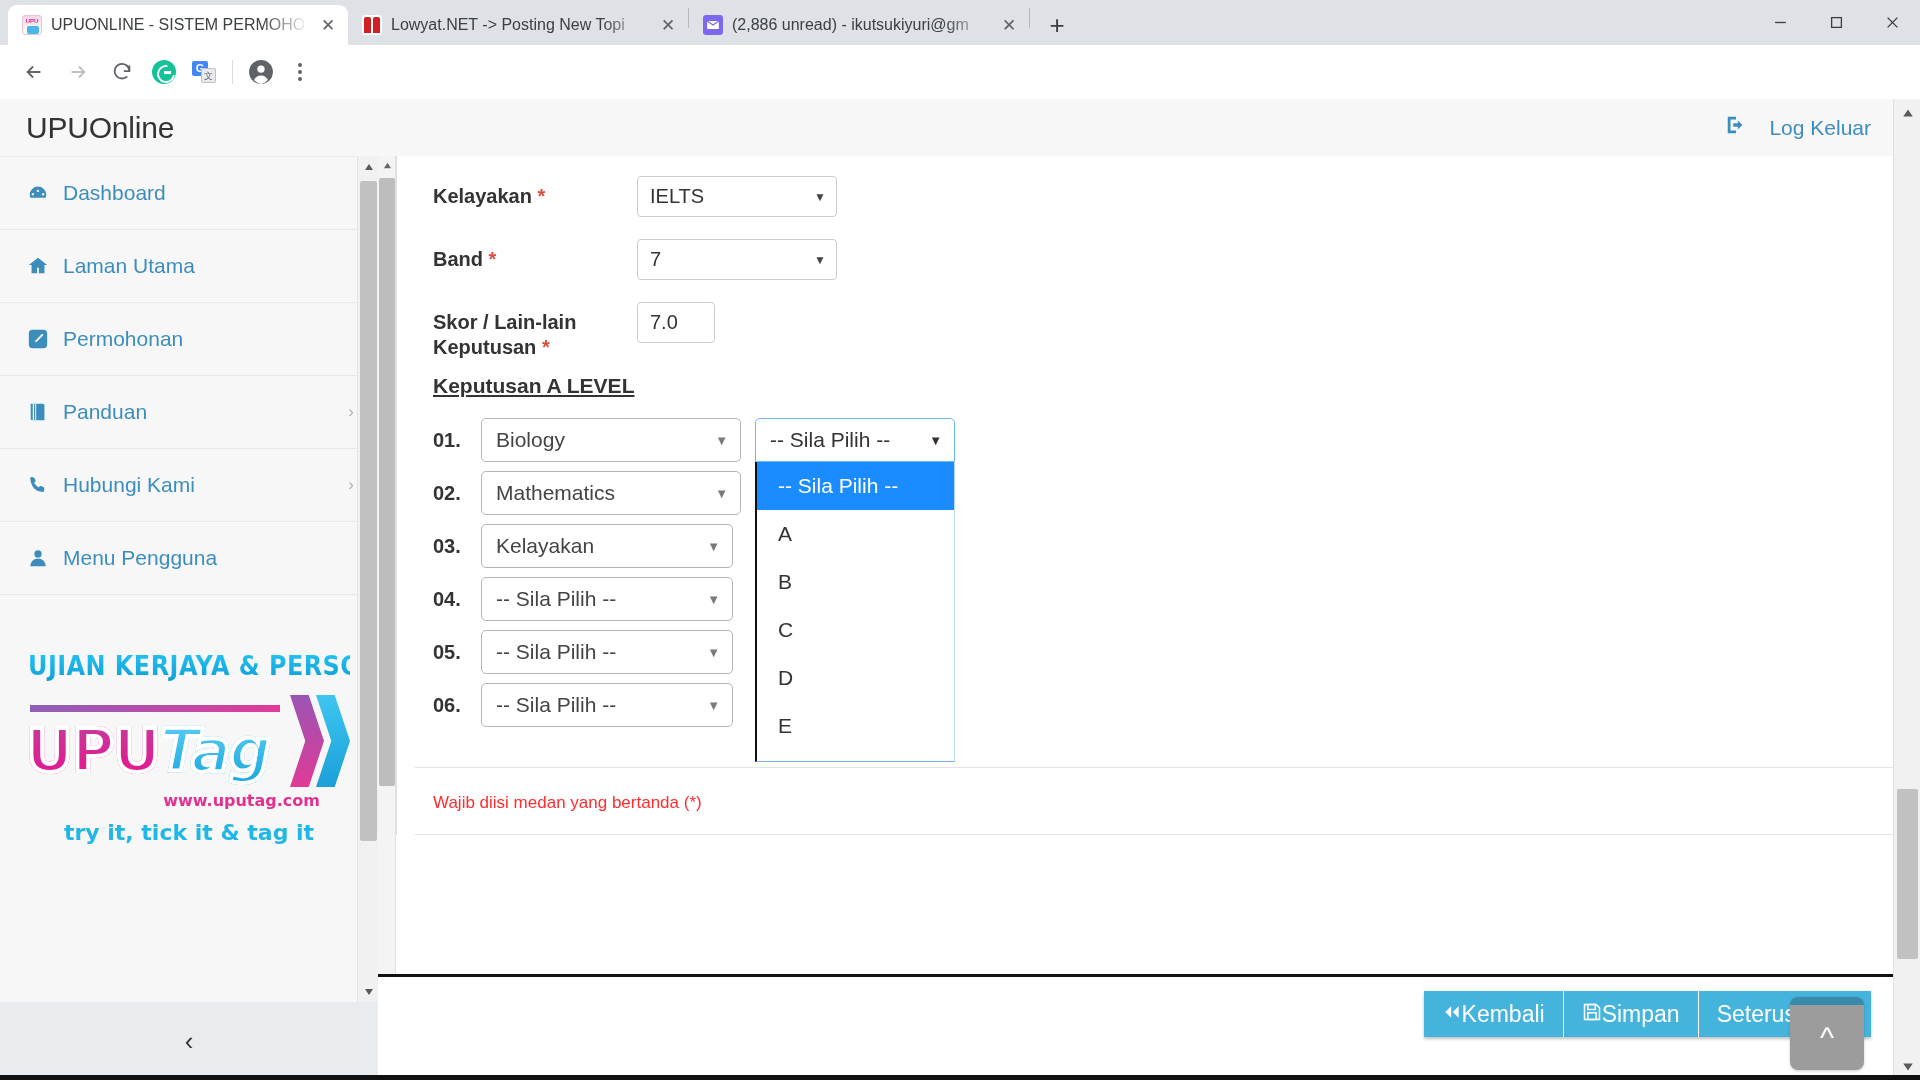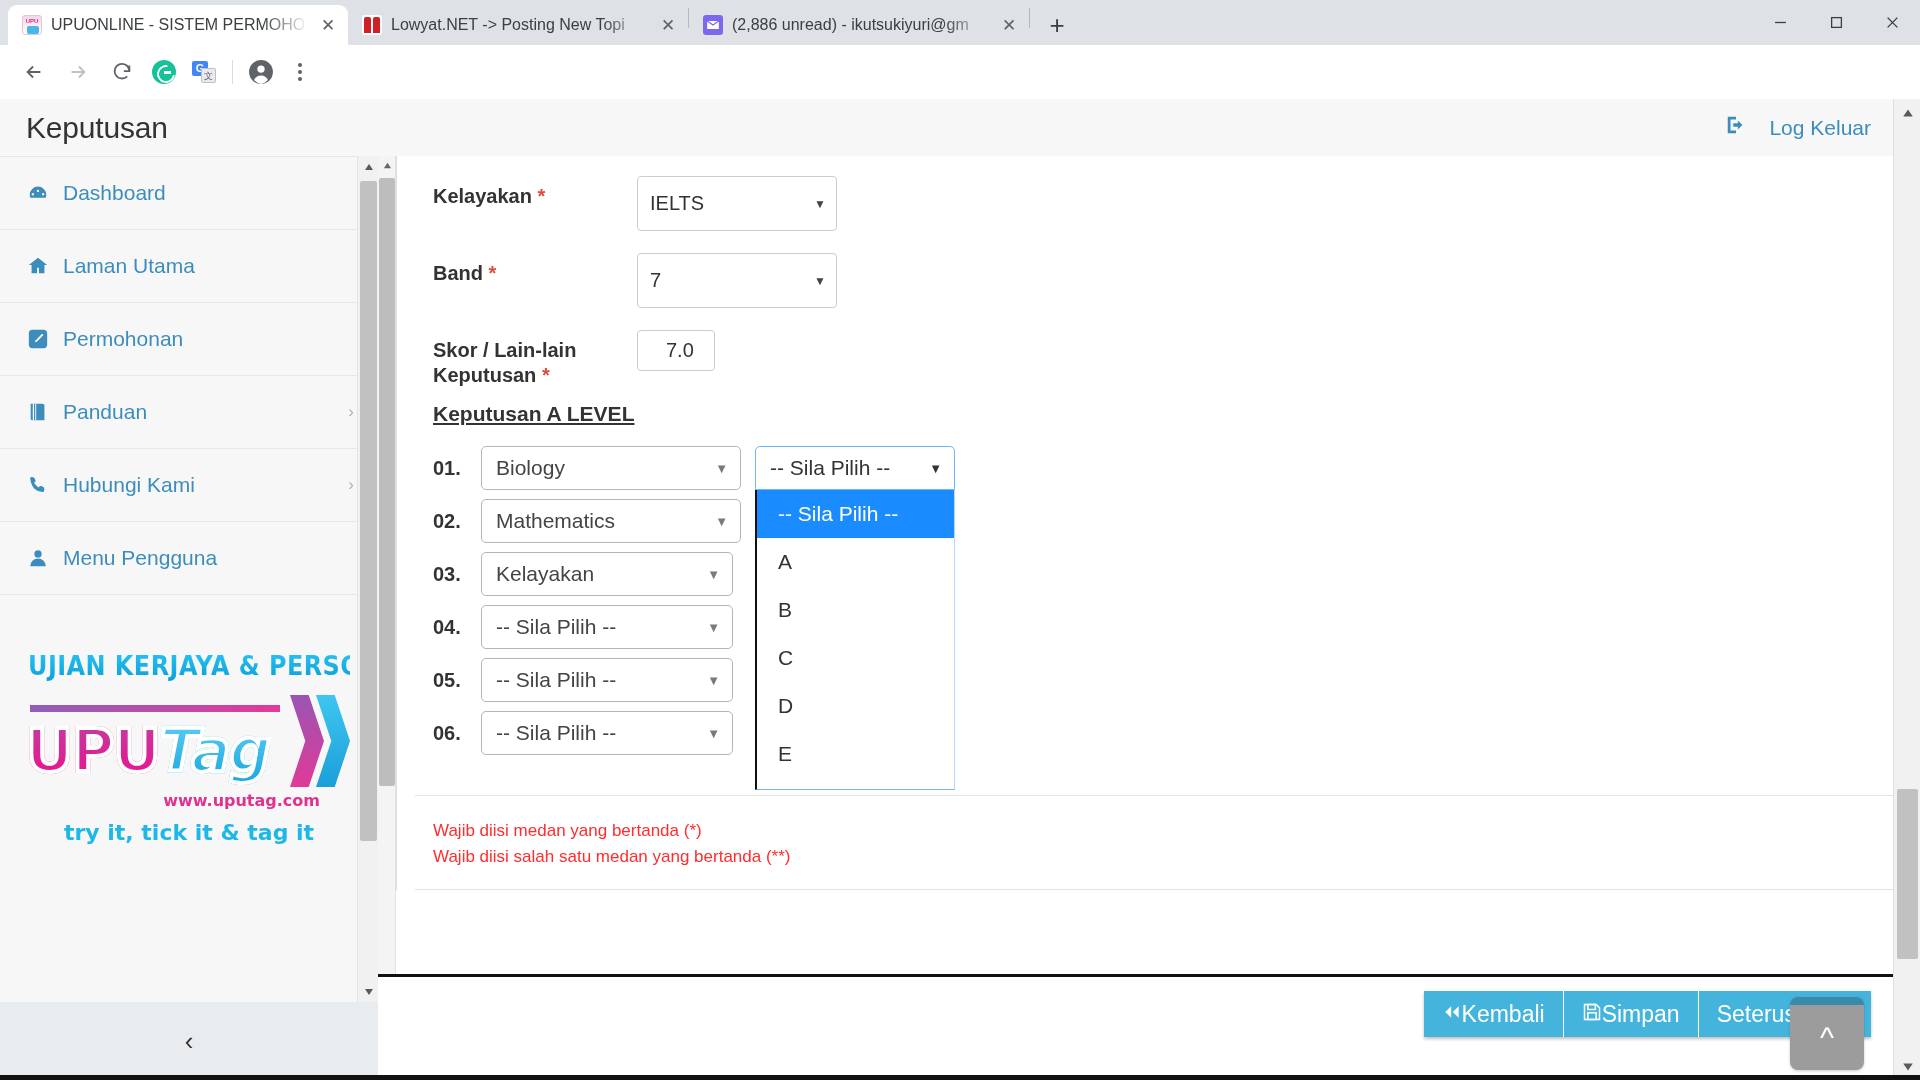--- a/index.html
+++ b/index.html
@@ -130,28 +130,28 @@
     position:absolute; left:0; top:0; right:27px; background:#fff;
     border-left:1px solid #dedede; padding-left:18px;
   }
   .form-inner { padding:20px 26px 0 18px; }
 
   .frow { display:flex; align-items:flex-start; margin-bottom:22px; }
   .flabel { width:204px; flex:0 0 204px; font-size:20px; font-weight:bold; color:#333; line-height:1.25; padding-top:8px; }
   .req { color:#dd4b39; font-weight:bold; }
 
   .sel {
-    height:55px; border:1px solid #ccc; border-radius:4px; background:#fff;
+    height:41px; border:1px solid #ccc; border-radius:4px; background:#fff;
     display:flex; align-items:center; padding:0 10px 0 12px; font-size:20px; color:#333;
     justify-content:space-between;
   }
   .sel .arrow { font-size:12px; color:#444; margin-left:8px; }
   .sel-kelayakan { width:200px; }
   .sel-band { width:200px; }
-  .txtin { width:78px; height:41px; border:1px solid #ccc; border-radius:4px; display:flex; align-items:center; padding:0 28px; font-size:20px; color:#333; background:#fff; }
+  .txtin { width:78px; height:41px; border:1px solid #ccc; border-radius:4px; display:flex; align-items:center; padding:0 12px; font-size:20px; color:#333; background:#fff; }
 
   .section-title { font-size:21px; font-weight:bold; color:#333; text-decoration:underline; margin:4px 0 20px 0; }
 
   .subj-row { display:flex; align-items:center; margin-bottom:9px; gap:14px; }
   .subj-no { width:34px; flex:0 0 34px; font-size:20px; font-weight:bold; color:#333; }
   .sel-subj {
     width:260px; height:44px; border:1px solid #b5b5b5; border-radius:5px; background:#fff;
     display:flex; align-items:center; justify-content:space-between; padding:0 12px 0 14px;
     font-size:21px; color:#444;
   }
@@ -307,21 +307,21 @@
         <i></i>
         <i></i>
       </div>
   </div>
 </div>
 
 <div class="page">
 
   <div class="sidebar">
     <div class="brand">
-      <span class="brand-text">Keputusan</span>
+      <span class="brand-text">UPUOnline</span>
     </div>
 
     <div class="nav-list">
 
       <div class="nav-item">
         <span class="nav-ic">
           <svg viewBox="0 0 24 24" fill="currentColor">
               <path d="M12 5a9 9 0 00-9 9 9 9 0 00.6 3.2h16.8A9 9 0 0021 14a9 9 0 00-9-9zm0 3.4a1.3 1.3 0 110 2.6 1.3 1.3 0 010-2.6zM6.4 12a1.3 1.3 0 110 2.6 1.3 1.3 0 010-2.6zm11.2 0a1.3 1.3 0 110 2.6 1.3 1.3 0 010-2.6zm-3.9-1.4l-2.4 4.5 3.8-3z"></path>
             </svg>
         </span>
@@ -537,21 +537,20 @@
               <span>-- Sila Pilih --</span>
               <span class="arrow">▼</span>
             </div>
           </div>
         </div>
 
         <div style="height:40px"></div>
         <div class="panel-divider"></div>
         <div class="notes">
           <div class="note">Wajib diisi medan yang bertanda (*)</div>
-          <div class="note">Wajib diisi salah satu medan yang bertanda (**)</div>
         </div>
         <div class="panel-divider"></div>
       </div>
 
       <div class="footer-band">
         <div class="btn-group">
           <div class="btn">
             <span>
               <svg viewBox="0 0 24 24" fill="currentColor">
                   <path d="M11 5l-7 7 7 7zM20 5l-7 7 7 7z"></path>

